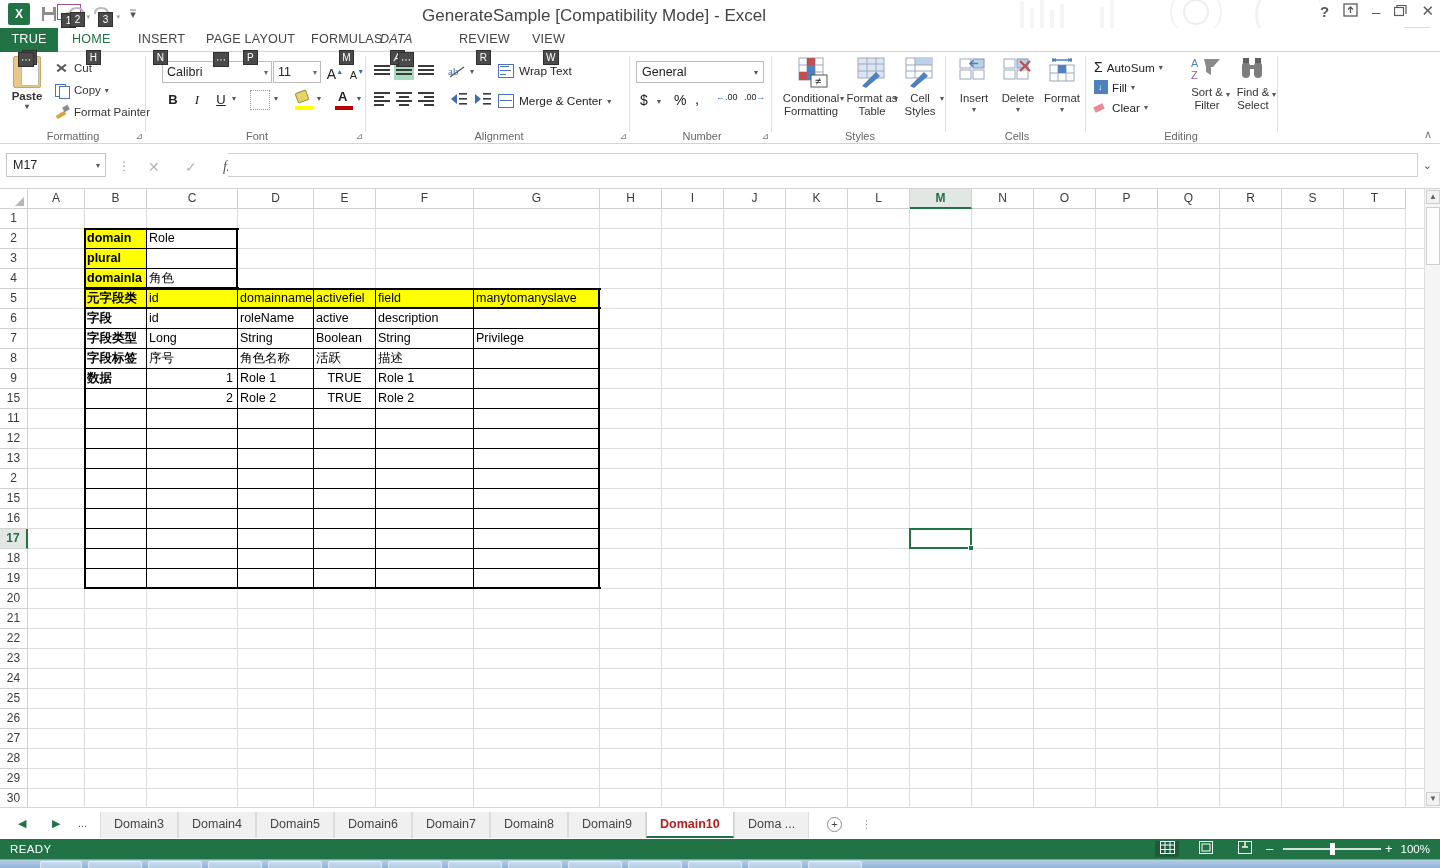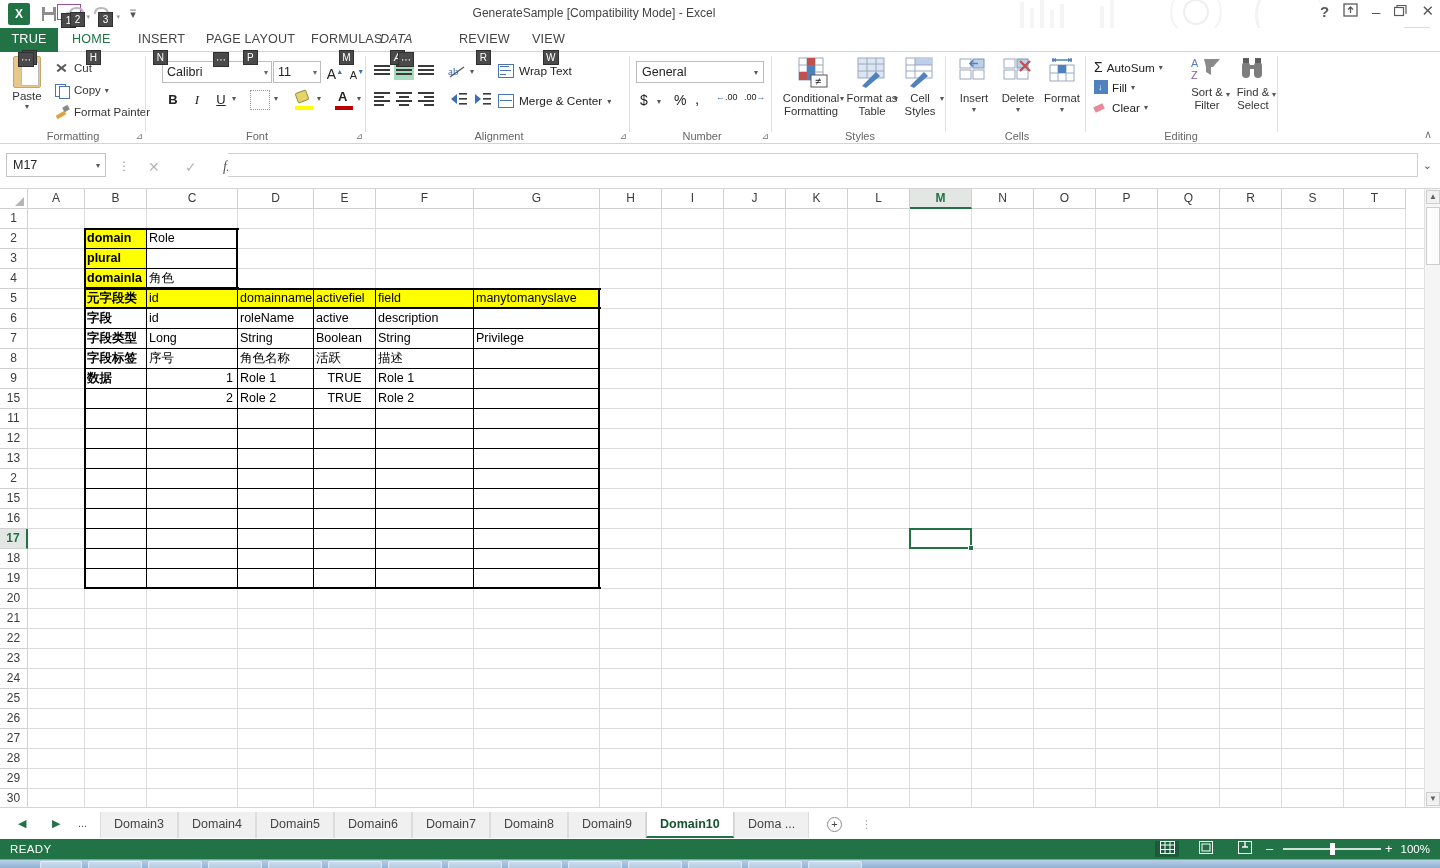--- a/index.html
+++ b/index.html
@@ -12,21 +12,21 @@
   }
   #app { position: relative; width: 1440px; height: 868px; background: #fff; }
 
   
   .titlebar {
     position: absolute; top: 0; left: 0; width: 1440px; height: 28px;
     background: #ffffff;
   }
   .title-text {
     position: absolute; top: 6px; left: 0; width: 1188px;
-    text-align: center; font-size: 12px; color: #444;
+    text-align: center; font-size: 17px; color: #444;
   }
   .excel-logo {
     position: absolute; left: 8px; top: 3px; width: 22px; height: 22px;
     background: #217346; border-radius: 2px;
     color: #fff; font-size: 12px; font-weight: bold;
     text-align: center; line-height: 22px;
   }
   .qat { position: absolute; left: 36px; top: 2px; height: 24px; display: flex; align-items: center; gap: 2px; }
   .qat-btn {
     width: 26px; height: 24px; position: relative;
@@ -94,21 +94,21 @@
   .grp { position: absolute; top: 0; height: 92px; }
   .grp-label {
     position: absolute; bottom: 2px; width: 100%; text-align: center;
     font-size: 11px; color: #666;
   }
   .grp-sep { position: absolute; top: 4px; width: 1px; height: 76px; background: #e0e0e0; }
   .dialog-launcher {
     position: absolute; bottom: 3px; right: 3px; font-size: 9px; color: #777;
   }
 
-  .paste-btn { position: absolute; left: 6px; top: 4px; width: 42px; text-align: center; }
+  .paste-btn { position: absolute; left: 6px; top: 4px; width: 42px; text-align: center; font-weight: bold; }
   .paste-icon {
     width: 28px; height: 32px; margin: 0 auto; position: relative;
     background: #e8c88a; border: 1px solid #c9a75f; border-radius: 2px;
   }
   .paste-icon::before {
     content:""; position:absolute; left: 7px; top: 5px; width: 16px; height: 22px;
     background: #fff; border: 1px solid #bbb;
   }
   .paste-icon::after {
     content:""; position:absolute; left: 8px; top: -4px; width: 12px; height: 6px;
@@ -288,21 +288,21 @@
     background: #fff; border-top: 1px solid #d4d4d4;
   }
   .navarrow { position: absolute; top: 9px; font-size: 11px; color: #217346; }
   .sheettab {
     position: absolute; top: 4px; height: 26px; line-height: 24px;
     font-size: 12.5px; color: #444; padding: 0 13px;
     border-left: 1px solid #dcdcdc; border-right: 1px solid #dcdcdc;
     background: #f0f0f0;
   }
   .sheettab.active {
-    background: #fff; color: #14532d; font-weight: bold;
+    background: #fff; color: #b91c1c; font-weight: bold;
     border-bottom: 2px solid #217346; border-left: 1px solid #d0d0d0; border-right: 1px solid #d0d0d0;
   }
   .addsheet {
     position: absolute; top: 9px; width: 15px; height: 15px; border-radius: 50%;
     border: 1px solid #8a8a8a; color: #444; font-size: 11px; text-align: center; line-height: 13px;
   }
   .tabdots { position: absolute; top: 10px; color: #999; font-size: 11px; }
 
   
   .statusbar {

